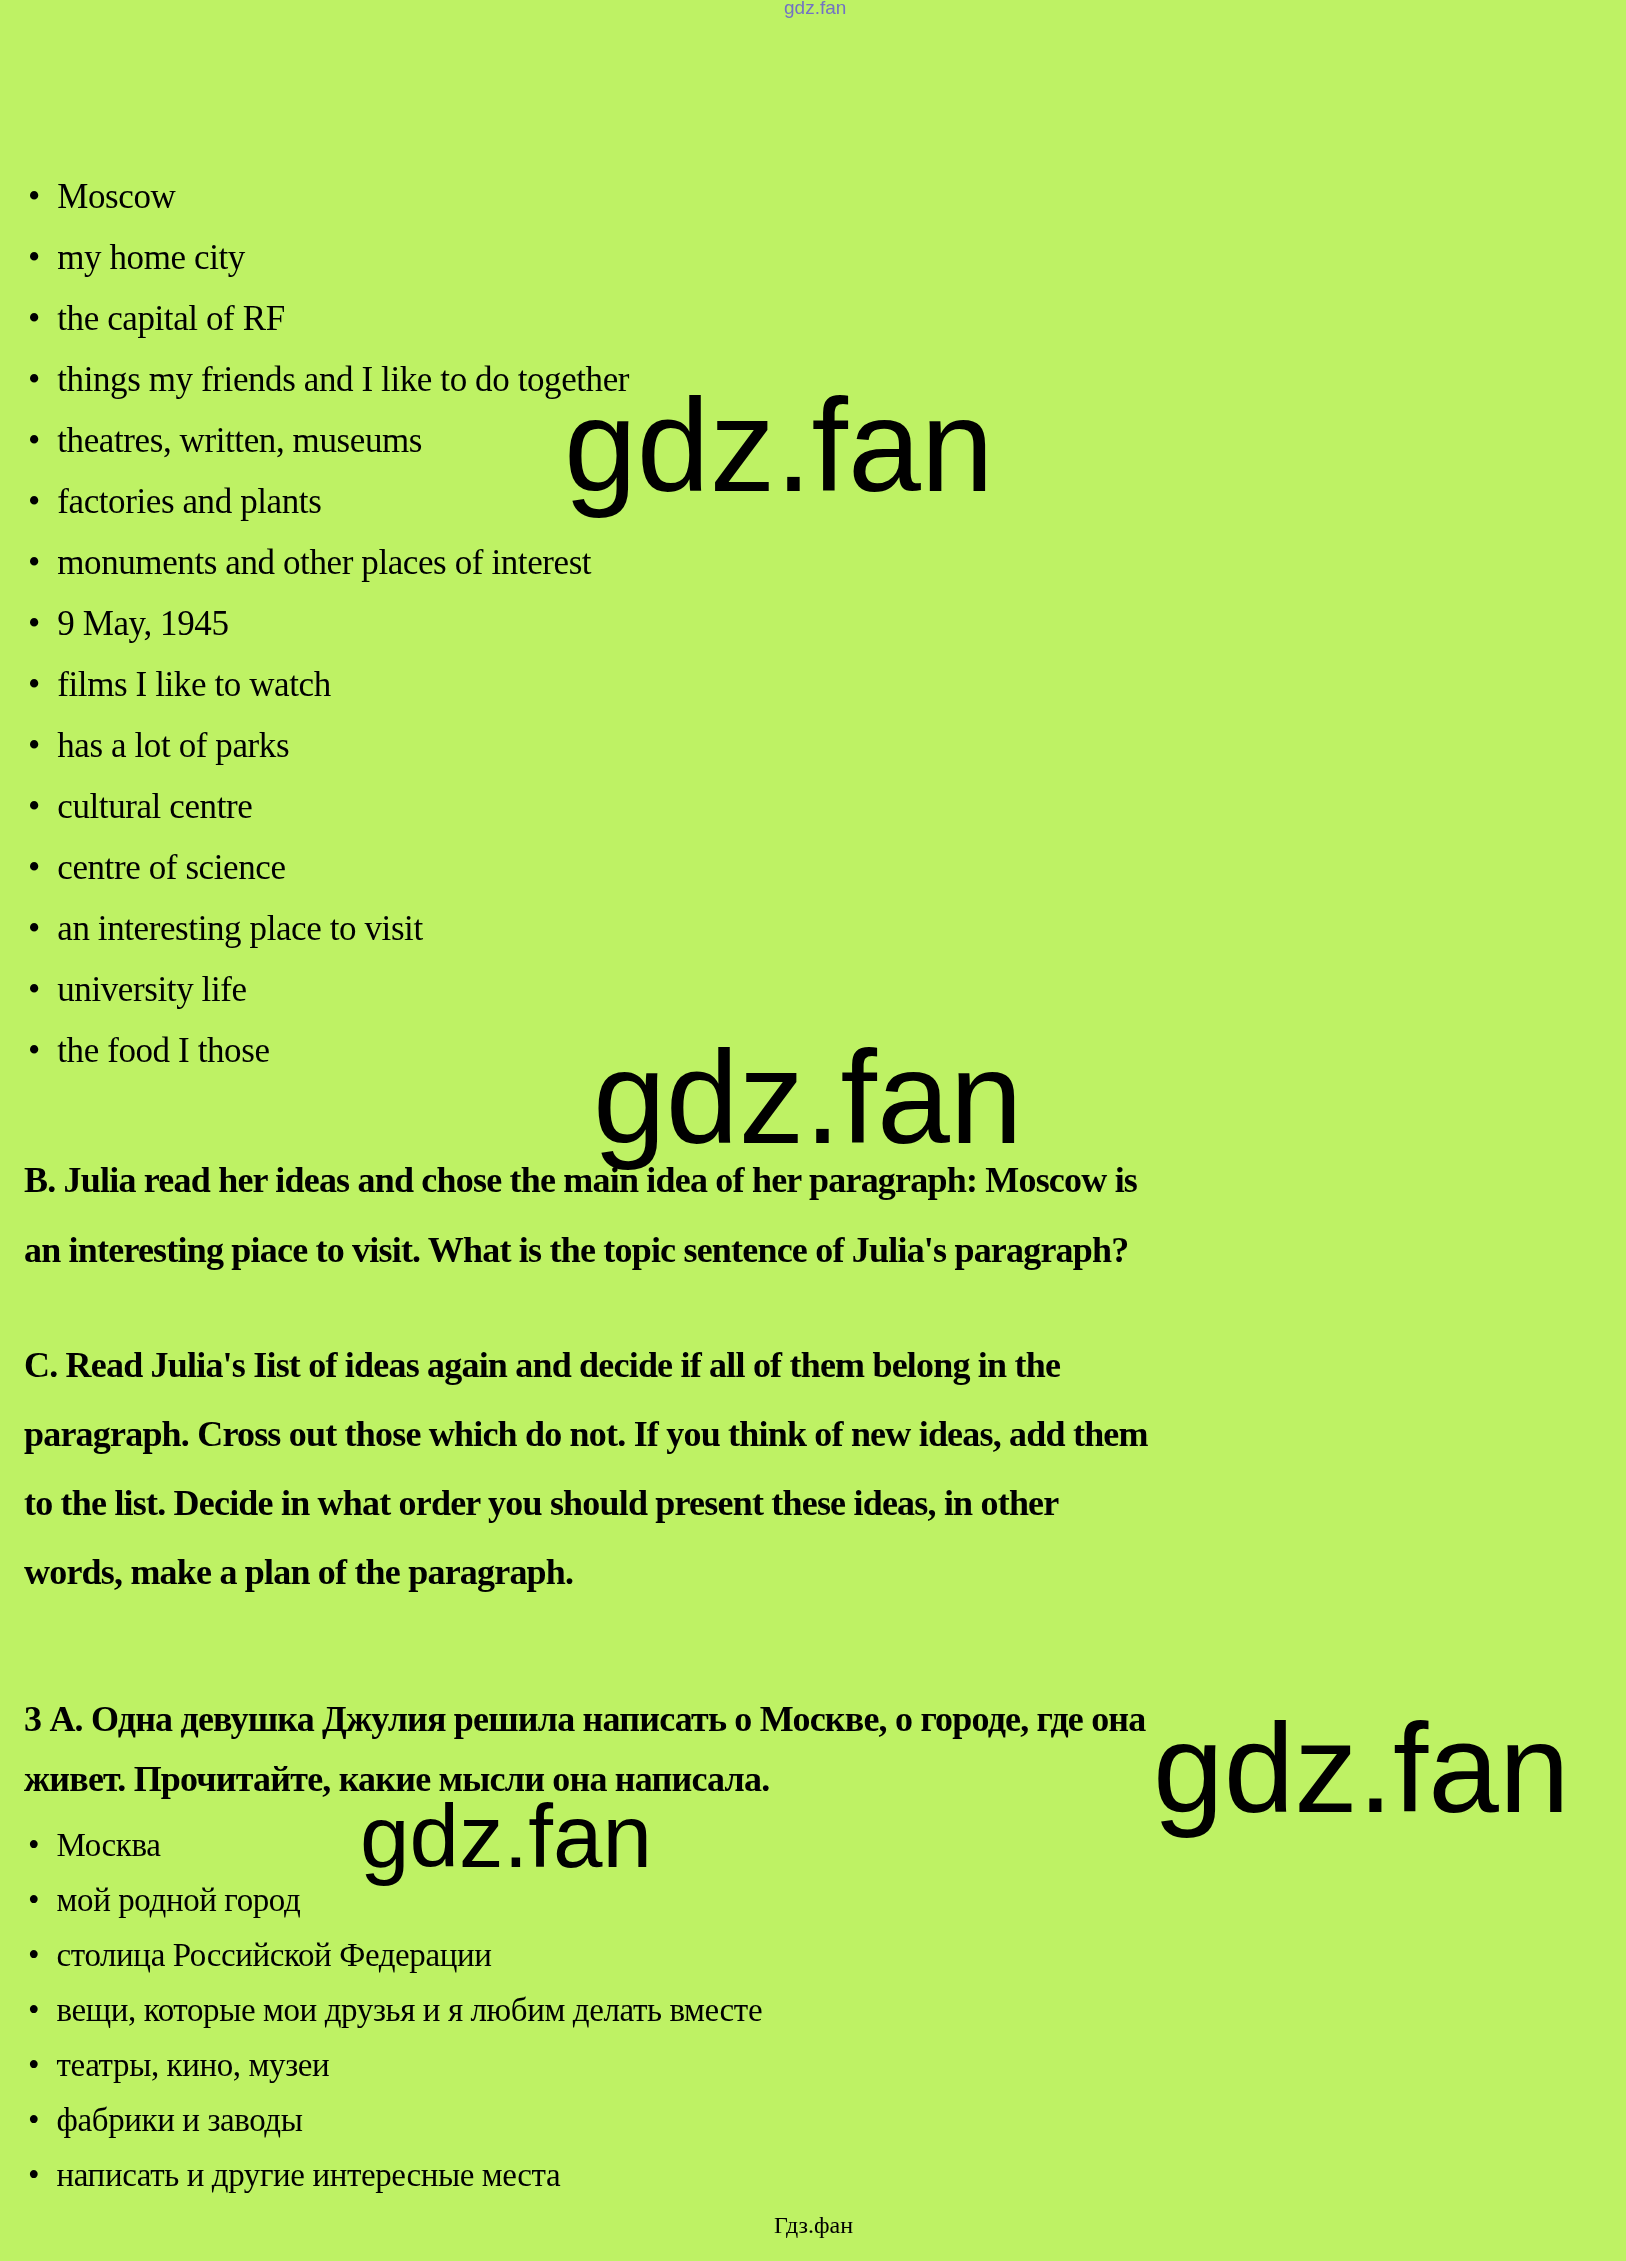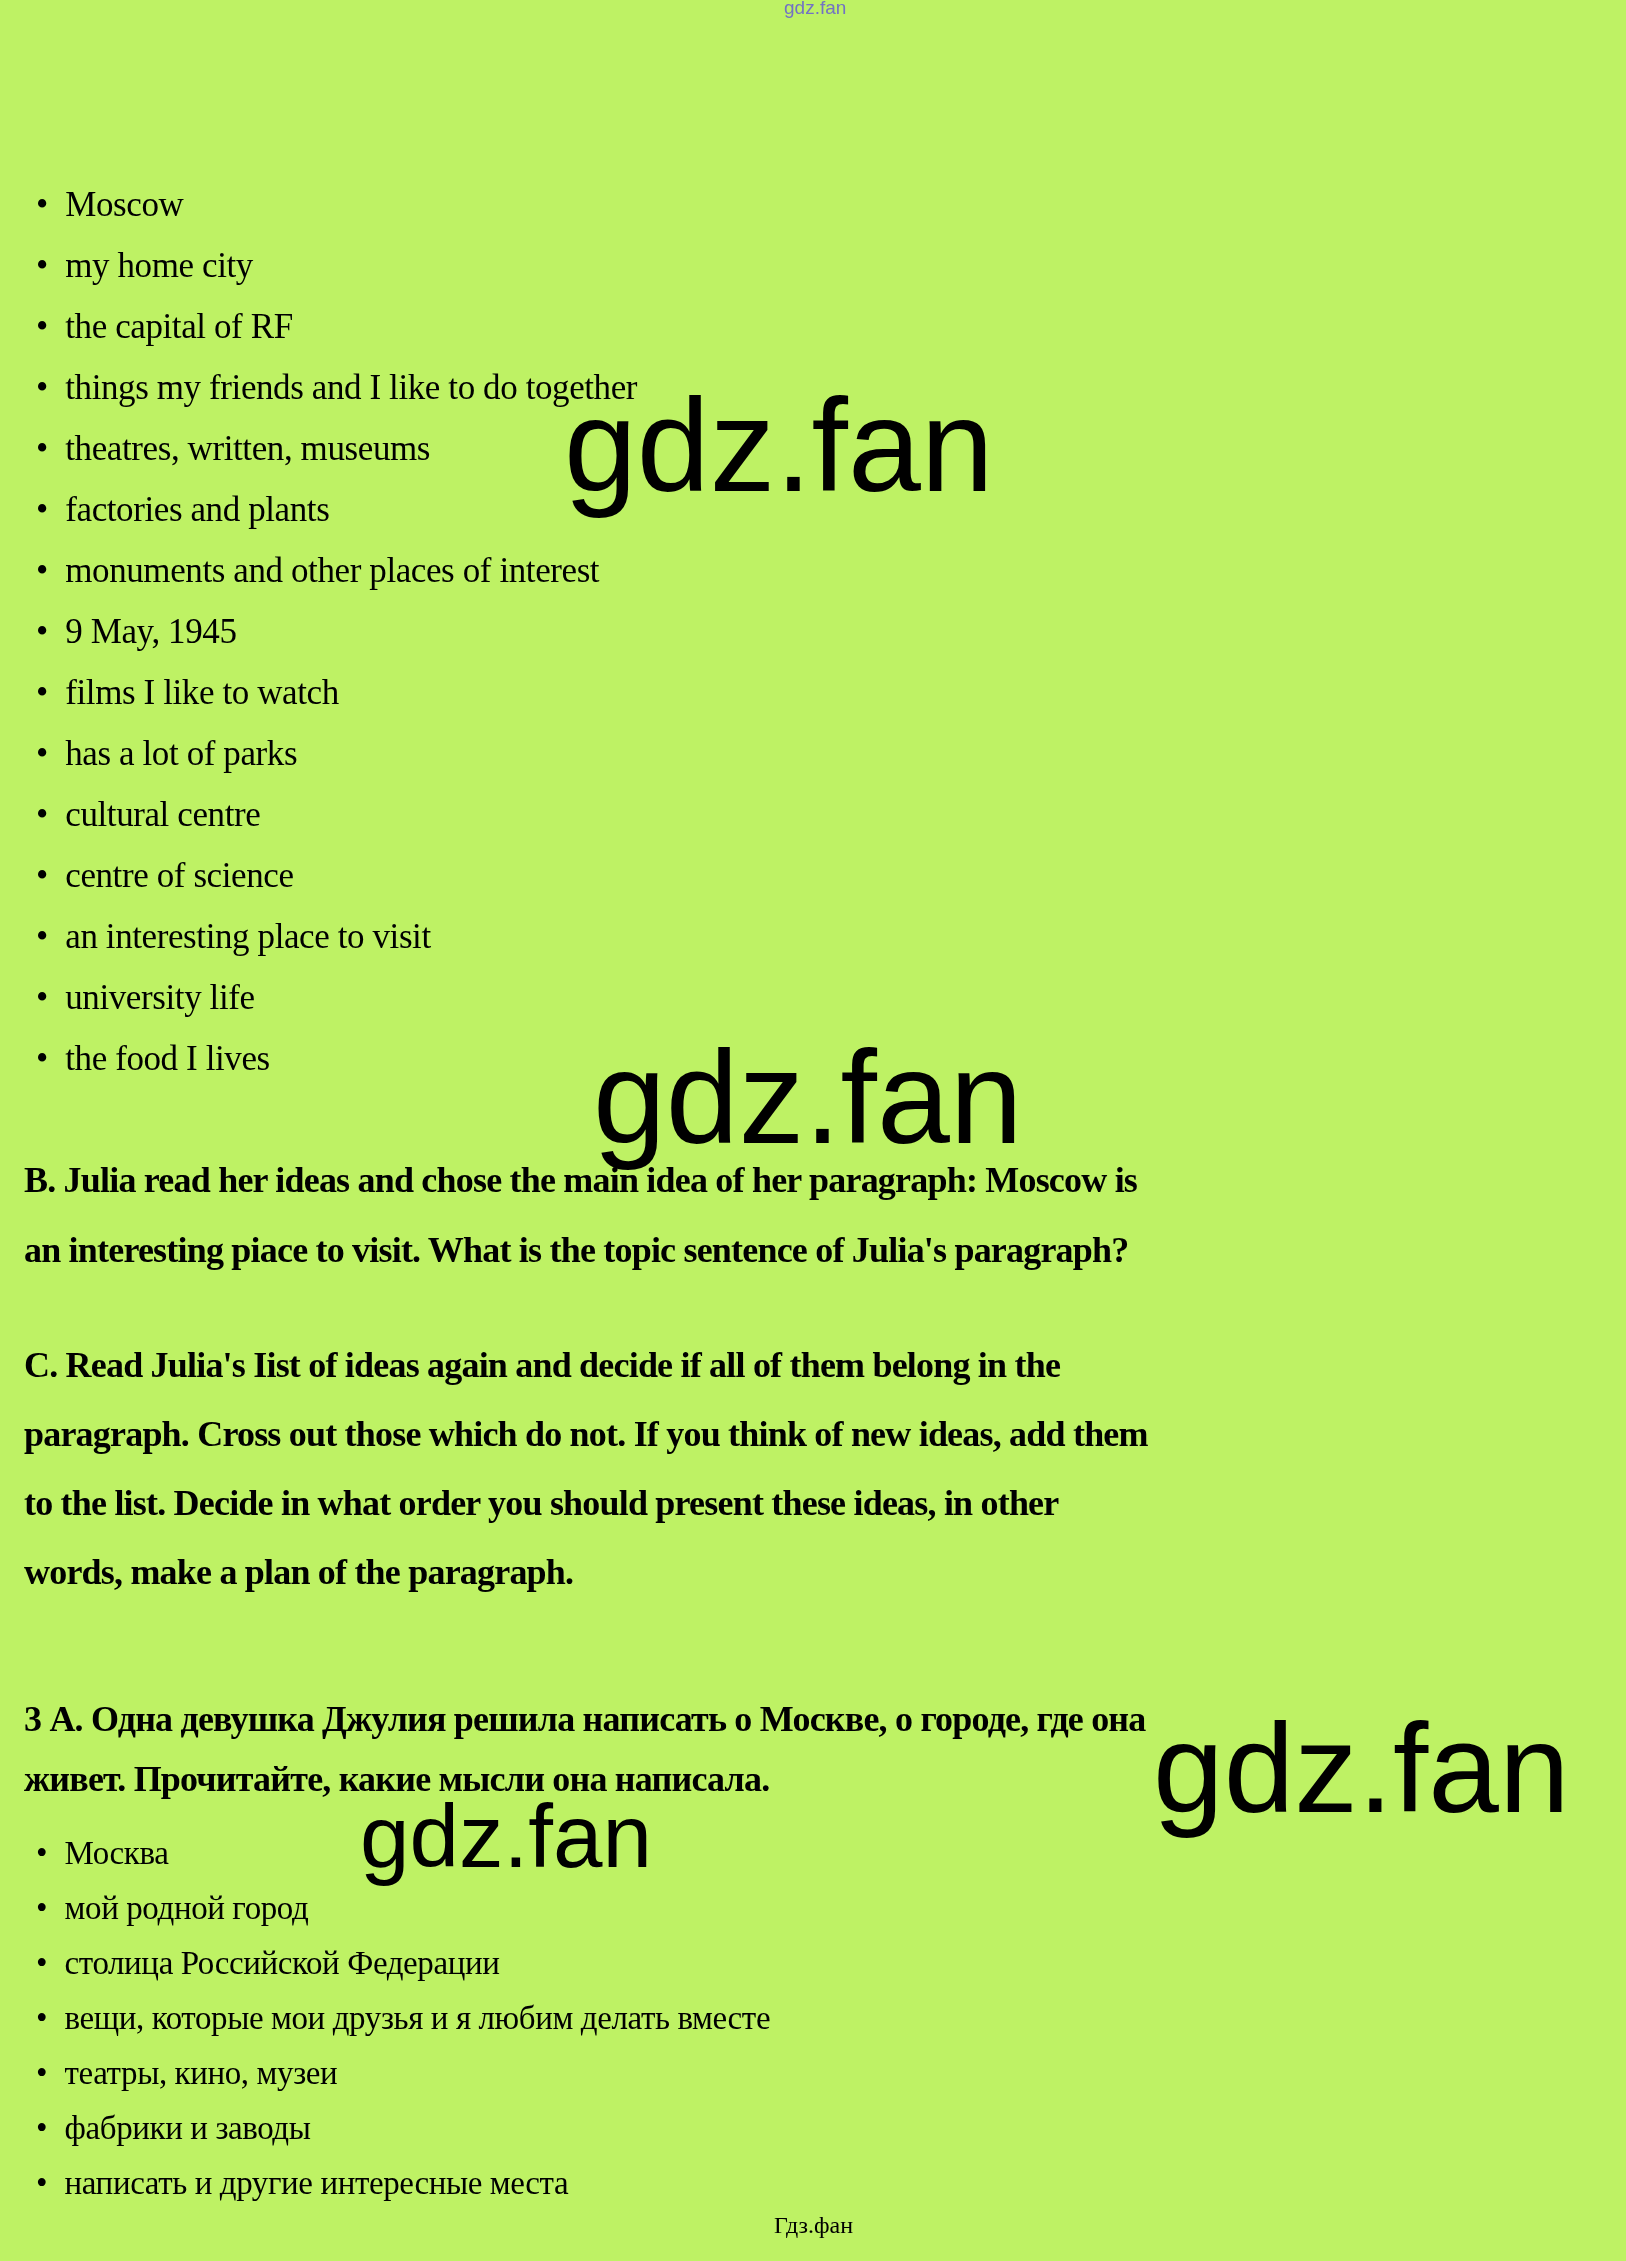--- a/index.html
+++ b/index.html
@@ -21,21 +21,21 @@
     white-space: nowrap;
   }
   #heading-en .h-line { line-height: 57px; }
   #para-b .p-line     { line-height: 70px; }
   #para-c .p-line     { line-height: 69px; }
   #heading-ru .h-line { line-height: 60px; }
 
   
   .ideas {
     position: absolute; left: 24px;
-    margin: 12px; padding: 0; list-style: none;
+    margin: 4px; padding: 0; list-style: none;
   }
   .idea { display: block; white-space: nowrap; letter-spacing: -0.4px; }
   #ideas-en .idea { font-size: 35px; line-height: 61px; }
   #ideas-ru .idea { font-size: 33px; line-height: 55px; }
   .dot { display: inline-block; margin-right: 17.4px; }
 
   
   .wm {
     position: absolute;
     font-family: "Liberation Sans", sans-serif;
@@ -74,21 +74,21 @@
       <li class="idea"><span class="dot">•</span><span class="idea-text">theatres, written, museums</span></li>
       <li class="idea"><span class="dot">•</span><span class="idea-text">factories and plants</span></li>
       <li class="idea"><span class="dot">•</span><span class="idea-text">monuments and other places of interest</span></li>
       <li class="idea"><span class="dot">•</span><span class="idea-text">9 May, 1945</span></li>
       <li class="idea"><span class="dot">•</span><span class="idea-text">films I like to watch</span></li>
       <li class="idea"><span class="dot">•</span><span class="idea-text">has a lot of parks</span></li>
       <li class="idea"><span class="dot">•</span><span class="idea-text">cultural centre</span></li>
       <li class="idea"><span class="dot">•</span><span class="idea-text">centre of science</span></li>
       <li class="idea"><span class="dot">•</span><span class="idea-text">an interesting place to visit</span></li>
       <li class="idea"><span class="dot">•</span><span class="idea-text">university life</span></li>
-      <li class="idea"><span class="dot">•</span><span class="idea-text">the food I lives</span></li>
+      <li class="idea"><span class="dot">•</span><span class="idea-text">the food I those</span></li>
     </ul>
 
   <div class="wm wm-mid-1">gdz.fan</div>
   <div class="wm wm-mid-2">gdz.fan</div>
 
   <div id="para-b" class="bold-block" style="top:1145px">
 
   <div class="p-line">B. Julia read her ideas and chose the main idea of her paragraph: Moscow is</div>
       <div class="p-line">an interesting piace to visit. What is the topic sentence of Julia's paragraph?</div>
     </div>

